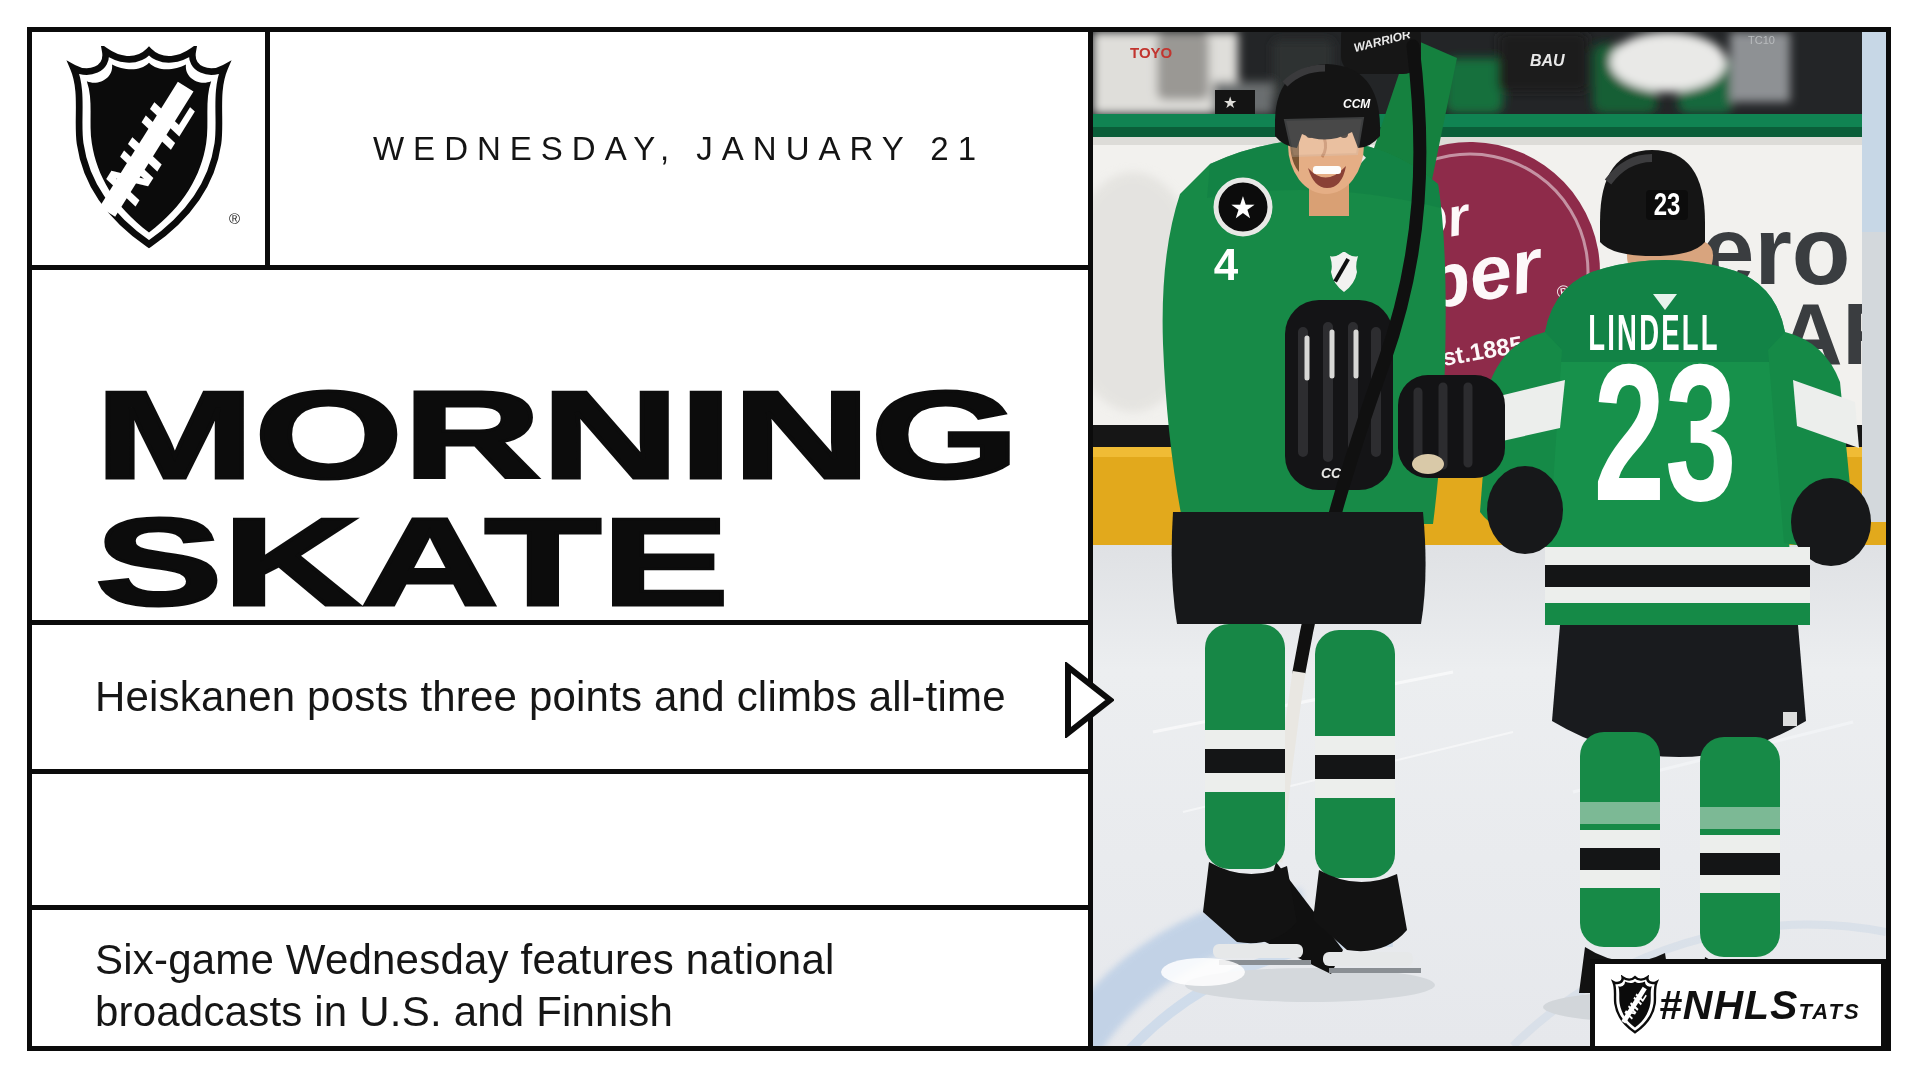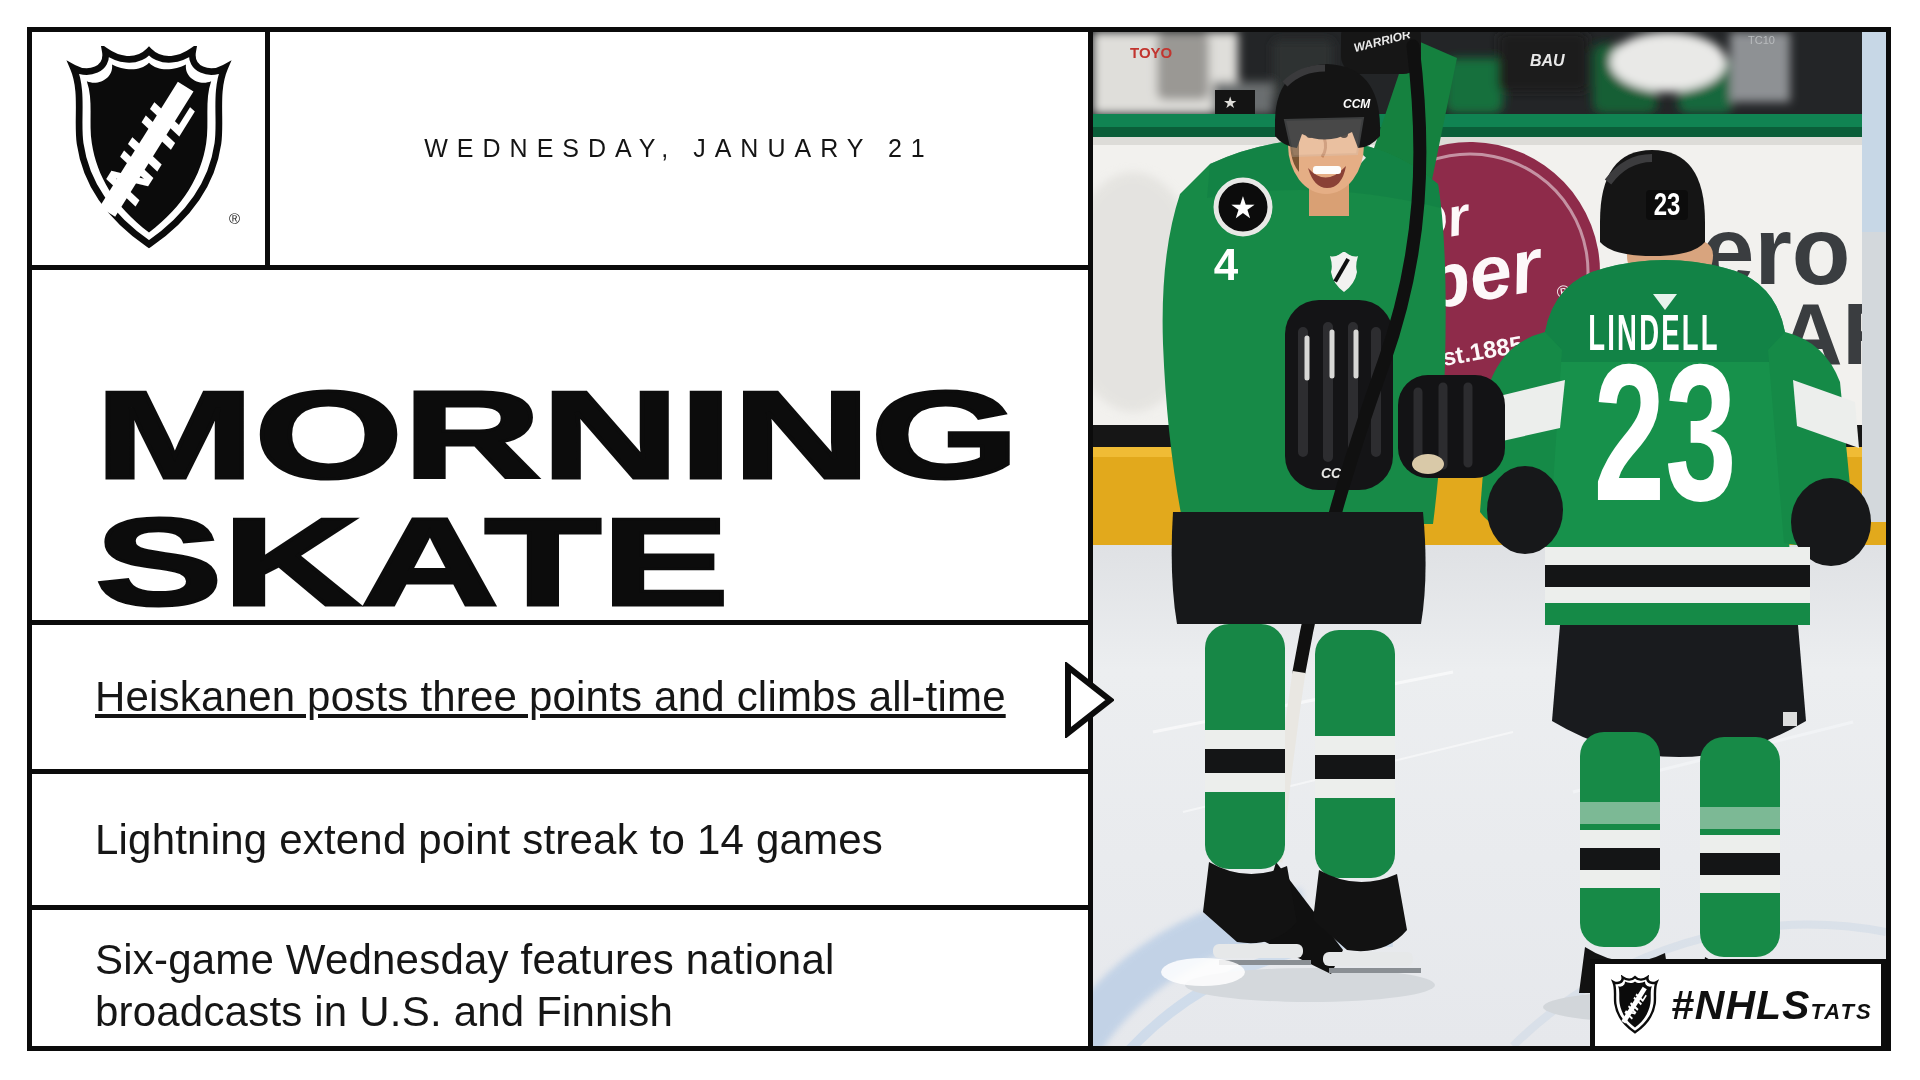--- a/index.html
+++ b/index.html
@@ -4,38 +4,38 @@
 <style>
   html,body{margin:0;padding:0;background:#ffffff;}
   .stage{position:relative;width:1920px;height:1080px;background:#ffffff;overflow:hidden;
          font-family:"Liberation Sans",sans-serif;color:#131313;}
   .abs{position:absolute;}
   .line{position:absolute;background:#0b0b0b;}
   .frame{position:absolute;left:27px;top:27px;width:1864px;height:1024px;
          border:5px solid #0b0b0b;box-sizing:border-box;background:#fff;}
   .date-band{position:absolute;left:270px;top:32px;width:818px;height:233px;
              display:flex;align-items:center;justify-content:center;}
-  .date-text{font-size:25px;font-weight:500;letter-spacing:9px;color:#141414;white-space:nowrap;}
+  .date-text{font-size:33px;font-weight:500;letter-spacing:9px;color:#141414;white-space:nowrap;}
   .logo-box{position:absolute;left:32px;top:32px;width:233px;height:233px;
             display:flex;align-items:center;justify-content:center;}
   .title-block{position:absolute;left:95px;top:331px;width:980px;margin-top:40px;}
   .title-line{font-size:125px;line-height:127px;font-weight:700;color:#0c0c0c;
               letter-spacing:0px;transform:scaleX(1.53);transform-origin:left center;
               -webkit-text-stroke:3px #0c0c0c;white-space:nowrap;}
   .bullet{position:absolute;left:95px;width:960px;display:flex;flex-direction:column;justify-content:center;}
   .bullet-text{font-size:42px;line-height:52px;color:#161616;letter-spacing:0.2px;}
-  .b1{top:625px;height:144px;text-decoration:underline;}
+  .b1{top:625px;height:144px;}
   .b2{top:774px;height:131px;}
   .b3{top:910px;height:152px;}
   .pointer{position:absolute;left:1064px;top:662px;width:50px;height:76px;z-index:30;}
   .photo{position:absolute;left:1093px;top:32px;width:793px;height:1014px;overflow:hidden;background:#e8eaed;}
   .badge{position:absolute;left:1590px;top:959px;width:296px;height:92px;background:#ffffff;
          border:5px solid #0c0c0c;box-sizing:border-box;display:flex;align-items:center;
          padding-left:16px;z-index:40;}
-  .badge-text{font-style:italic;font-weight:700;color:#101010;margin-left:12px;white-space:nowrap;
+  .badge-text{font-style:italic;font-weight:700;color:#101010;white-space:nowrap;
               display:flex;align-items:baseline;letter-spacing:1px;text-align:right;}
   .badge-text .big{font-size:41px;}
   .badge-text .small{font-size:22px;letter-spacing:2px;}
   svg text{font-family:"Liberation Sans",sans-serif;}
 </style>
 </head>
 <body>
 
 <div class="stage">
 
@@ -62,23 +62,20 @@
     <div class="date-text">WEDNESDAY, JANUARY 21</div>
   </div>
 
   <div class="title-block">
     <div class="title-line">MORNING</div>
     <div class="title-line">SKATE</div>
   </div>
 
   <div class="bullet b1">
     <div class="bullet-text">Heiskanen posts three points and climbs all-time</div>
-  </div>
-  <div class="bullet b2">
-    <div class="bullet-text">Lightning extend point streak to 14 games</div>
   </div>
   <div class="bullet b3">
     <div class="bullet-text">Six-game Wednesday features national</div>
     <div class="bullet-text">broadcasts in U.S. and Finnish</div>
   </div>
 
   <div class="pointer">
     <svg width="50" height="76" viewBox="0 0 50 76">
       <polygon points="4,5 4,71 46,38" fill="#ffffff" stroke="#0b0b0b" stroke-width="6" stroke-linejoin="miter"></polygon>
     </svg>

